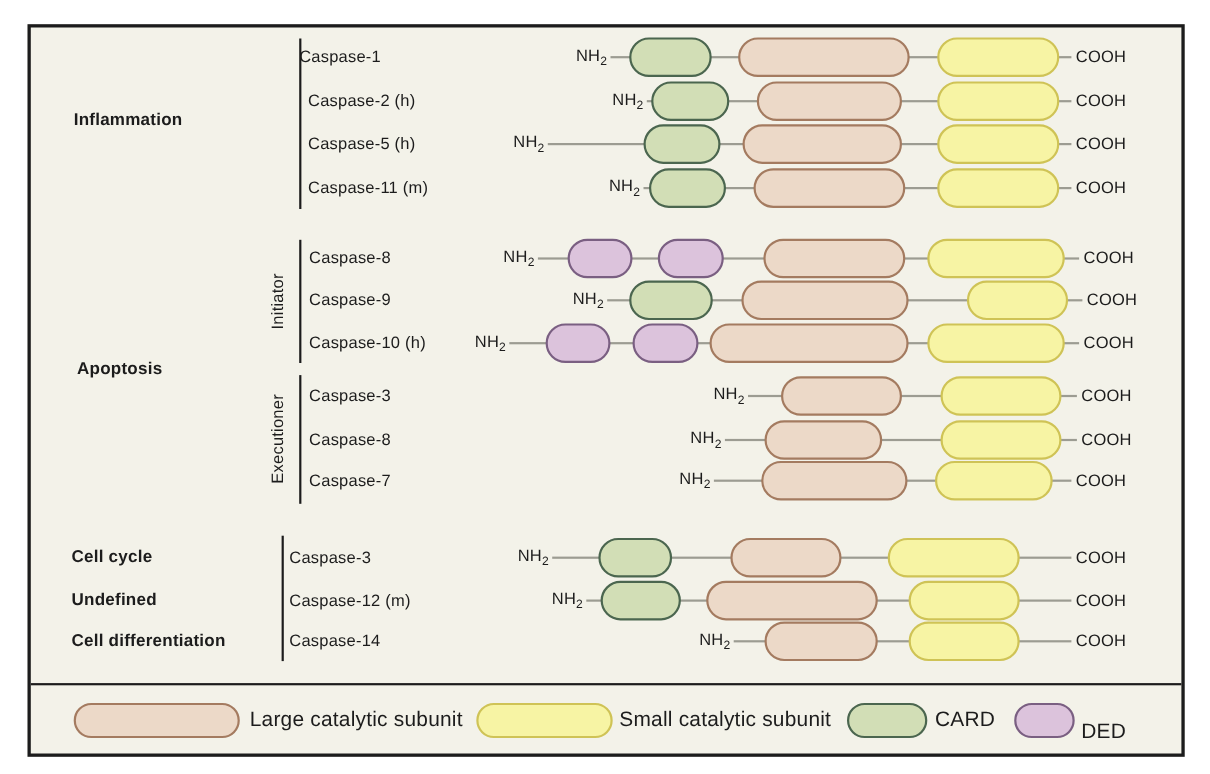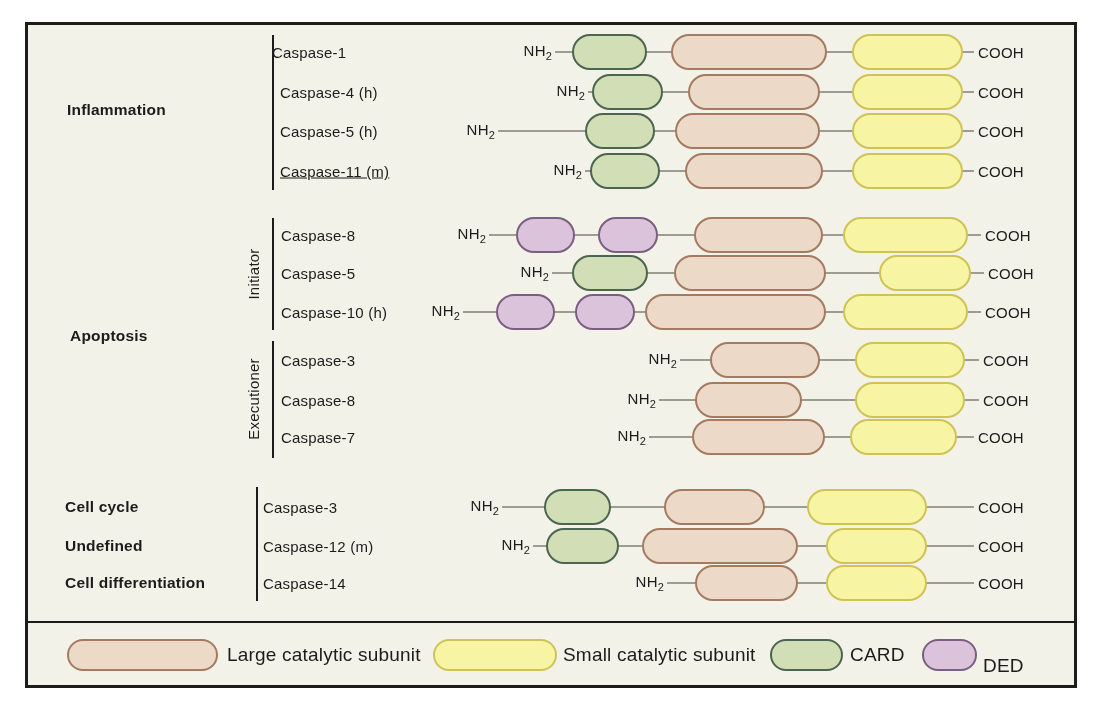--- a/index.html
+++ b/index.html
@@ -54,50 +54,50 @@
       <div class="abs bracket" style="left: 272px; top: 218px; height: 112px;"></div>
       <div class="abs bracket" style="left: 272px; top: 341px; height: 117px;"></div>
       <div class="abs bracket" style="left: 256px; top: 487px; height: 114px;"></div>
       <div class="abs caspase-name" style="left: 272px; top: 52px;">Caspase-1</div>
       <div class="abs connector" style="left: 555px; top: 51px; width: 419px;"></div>
       <div class="abs terminus nh2" style="left: 552px; top: 52px;"><span>NH</span><sub>2</sub></div>
       <div class="abs pill" style="left: 572px; top: 34px; width: 75px; background: rgb(210, 222, 182); border-color: rgb(75, 102, 79);"></div>
       <div class="abs pill" style="left: 671px; top: 34px; width: 156px; background: rgb(236, 217, 200); border-color: rgb(164, 123, 96);"></div>
       <div class="abs pill" style="left: 852px; top: 34px; width: 111px; background: rgb(247, 244, 164); border-color: rgb(207, 195, 86);"></div>
       <div class="abs terminus cooh" style="left: 978px; top: 52px;">COOH</div>
-      <div class="abs caspase-name" style="left: 280px; top: 92px;">Caspase-4 (h)</div>
+      <div class="abs caspase-name" style="left: 280px; top: 92px;">Caspase-2 (h)</div>
       <div class="abs connector" style="left: 588px; top: 91px; width: 386px;"></div>
       <div class="abs terminus nh2" style="left: 585px; top: 92px;"><span>NH</span><sub>2</sub></div>
       <div class="abs pill" style="left: 592px; top: 74px; width: 71px; background: rgb(210, 222, 182); border-color: rgb(75, 102, 79);"></div>
       <div class="abs pill" style="left: 688px; top: 74px; width: 132px; background: rgb(236, 217, 200); border-color: rgb(164, 123, 96);"></div>
       <div class="abs pill" style="left: 852px; top: 74px; width: 111px; background: rgb(247, 244, 164); border-color: rgb(207, 195, 86);"></div>
       <div class="abs terminus cooh" style="left: 978px; top: 92px;">COOH</div>
       <div class="abs caspase-name" style="left: 280px; top: 131px;">Caspase-5 (h)</div>
       <div class="abs connector" style="left: 498px; top: 130px; width: 476px;"></div>
       <div class="abs terminus nh2" style="left: 495px; top: 131px;"><span>NH</span><sub>2</sub></div>
       <div class="abs pill" style="left: 585px; top: 113px; width: 70px; background: rgb(210, 222, 182); border-color: rgb(75, 102, 79);"></div>
       <div class="abs pill" style="left: 675px; top: 113px; width: 145px; background: rgb(236, 217, 200); border-color: rgb(164, 123, 96);"></div>
       <div class="abs pill" style="left: 852px; top: 113px; width: 111px; background: rgb(247, 244, 164); border-color: rgb(207, 195, 86);"></div>
       <div class="abs terminus cooh" style="left: 978px; top: 131px;">COOH</div>
-      <div class="abs caspase-name" style="left: 280px; top: 171px; text-decoration: underline;">Caspase-11 (m)</div>
+      <div class="abs caspase-name" style="left: 280px; top: 171px;">Caspase-11 (m)</div>
       <div class="abs connector" style="left: 585px; top: 170px; width: 389px;"></div>
       <div class="abs terminus nh2" style="left: 582px; top: 171px;"><span>NH</span><sub>2</sub></div>
       <div class="abs pill" style="left: 590px; top: 153px; width: 70px; background: rgb(210, 222, 182); border-color: rgb(75, 102, 79);"></div>
       <div class="abs pill" style="left: 685px; top: 153px; width: 138px; background: rgb(236, 217, 200); border-color: rgb(164, 123, 96);"></div>
       <div class="abs pill" style="left: 852px; top: 153px; width: 111px; background: rgb(247, 244, 164); border-color: rgb(207, 195, 86);"></div>
       <div class="abs terminus cooh" style="left: 978px; top: 171px;">COOH</div>
       <div class="abs caspase-name" style="left: 281px; top: 235px;">Caspase-8</div>
       <div class="abs connector" style="left: 489px; top: 234px; width: 492px;"></div>
       <div class="abs terminus nh2" style="left: 486px; top: 235px;"><span>NH</span><sub>2</sub></div>
       <div class="abs pill" style="left: 516px; top: 217px; width: 59px; background: rgb(220, 195, 220); border-color: rgb(122, 95, 130);"></div>
       <div class="abs pill" style="left: 598px; top: 217px; width: 60px; background: rgb(220, 195, 220); border-color: rgb(122, 95, 130);"></div>
       <div class="abs pill" style="left: 694px; top: 217px; width: 129px; background: rgb(236, 217, 200); border-color: rgb(164, 123, 96);"></div>
       <div class="abs pill" style="left: 843px; top: 217px; width: 125px; background: rgb(247, 244, 164); border-color: rgb(207, 195, 86);"></div>
       <div class="abs terminus cooh" style="left: 985px; top: 235px;">COOH</div>
-      <div class="abs caspase-name" style="left: 281px; top: 273px;">Caspase-5</div>
+      <div class="abs caspase-name" style="left: 281px; top: 273px;">Caspase-9</div>
       <div class="abs connector" style="left: 552px; top: 272px; width: 432px;"></div>
       <div class="abs terminus nh2" style="left: 549px; top: 273px;"><span>NH</span><sub>2</sub></div>
       <div class="abs pill" style="left: 572px; top: 255px; width: 76px; background: rgb(210, 222, 182); border-color: rgb(75, 102, 79);"></div>
       <div class="abs pill" style="left: 674px; top: 255px; width: 152px; background: rgb(236, 217, 200); border-color: rgb(164, 123, 96);"></div>
       <div class="abs pill" style="left: 879px; top: 255px; width: 92px; background: rgb(247, 244, 164); border-color: rgb(207, 195, 86);"></div>
       <div class="abs terminus cooh" style="left: 988px; top: 273px;">COOH</div>
       <div class="abs caspase-name" style="left: 281px; top: 312px;">Caspase-10 (h)</div>
       <div class="abs connector" style="left: 463px; top: 311px; width: 518px;"></div>
       <div class="abs terminus nh2" style="left: 460px; top: 312px;"><span>NH</span><sub>2</sub></div>
       <div class="abs pill" style="left: 496px; top: 294px; width: 59px; background: rgb(220, 195, 220); border-color: rgb(122, 95, 130);"></div>

